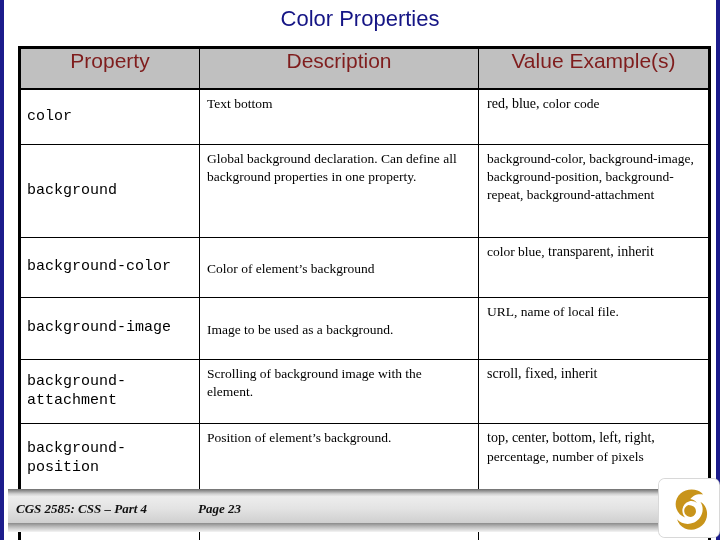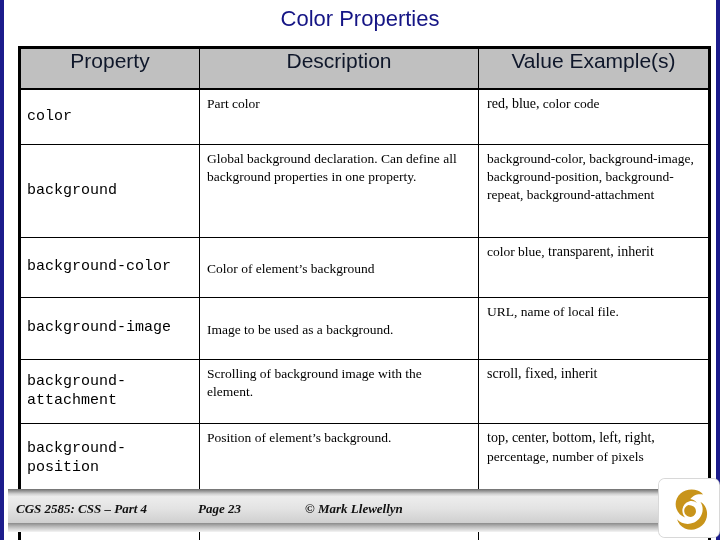--- a/index.html
+++ b/index.html
@@ -58,21 +58,21 @@
   .col-desc  { width: 279px; }
   .col-value { width: 231px; }
 
   
   thead th {
     background: #c0c0c0;
     height: 39px;
     font-family: "Liberation Sans", sans-serif;
     font-size: 21px;
     font-weight: normal;
-    color: #0f172a;
+    color: #7f1d1d;
     text-align: center;
     vertical-align: middle;
     border-bottom: 2px solid #000 !important;
     margin-top: 7px;
   }
 
   
   td.prop-cell {
     font-family: "Liberation Mono", monospace;
     font-size: 15px;
@@ -187,21 +187,21 @@
       <tr>
         <th>Property</th>
         <th>Description</th>
         <th>Value Example(s)</th>
       </tr>
     </thead>
     <tbody>
 
       <tr class="r-color">
         <td class="prop-cell">color</td>
-        <td class="desc-cell">Part color</td>
+        <td class="desc-cell">Text bottom</td>
         <td class="value-cell"><span class="mono">red, blue,</span> <span>color code</span></td>
       </tr>
 
       <tr class="r-background">
         <td class="prop-cell">background</td>
         <td class="desc-cell">Global background declaration.  Can define all background properties in one property.</td>
         <td class="value-cell">background-color, background-image, background-position, background-repeat, background-attachment</td>
       </tr>
 
       <tr class="r-bgcolor">
@@ -236,21 +236,20 @@
 
     </tbody>
   </table>
 
   <div class="footer-top-bar"></div>
   <div class="footer-band"></div>
   <div class="footer-bottom-bar"></div>
 
   <div class="footer-text ft-course">CGS 2585: CSS – Part 4</div>
   <div class="footer-text ft-page">Page 23</div>
-  <div class="footer-text ft-author">© Mark Llewellyn</div>
 
   <div class="logo-box">
     <svg width="60" height="58" viewBox="0 0 60 58" xmlns="http://www.w3.org/2000/svg" aria-hidden="true">
       <rect x="0" y="0" width="60" height="58" fill="#ffffff"></rect>
       <g fill="#c8941a">
         <path d="M38.5 11.5 C33 9.5 26 10.5 21.5 14.5 C17 18.5 15.5 24.5 17.5 30 C19 34 22 37 26 38.5
                  C24 36 23 33 23.5 30 C24 26.5 26.5 23.5 30 22.5 C33 21.6 36 22.3 38 24.2
                  C36.5 21.8 34 20.3 31.3 20.1 C33.5 17.5 36.2 15.8 39.3 15.3 C41 15 42.6 15.1 44 15.6
                  C43 13.8 41 12.3 38.5 11.5 Z"></path>
         <path d="M41.5 23 C43.8 26.5 44.3 31 42.8 35 C41 40 36.8 43.6 31.6 44.6

